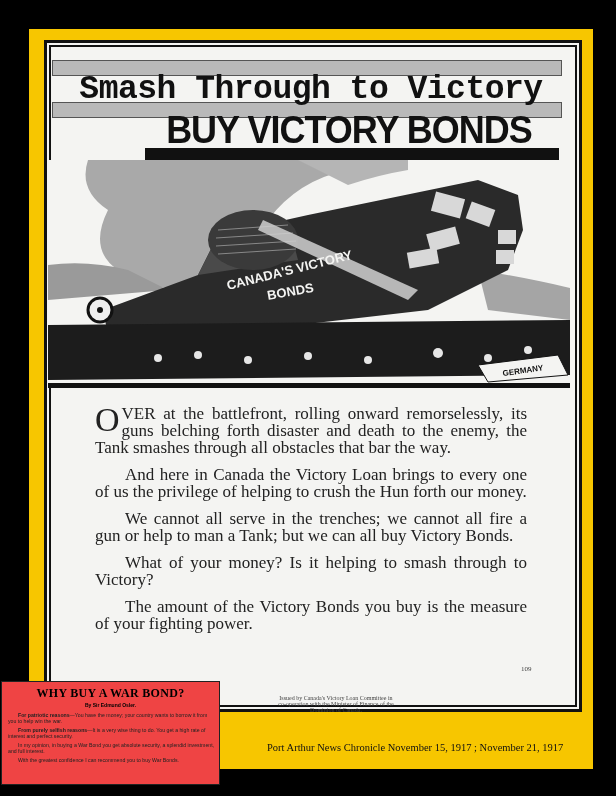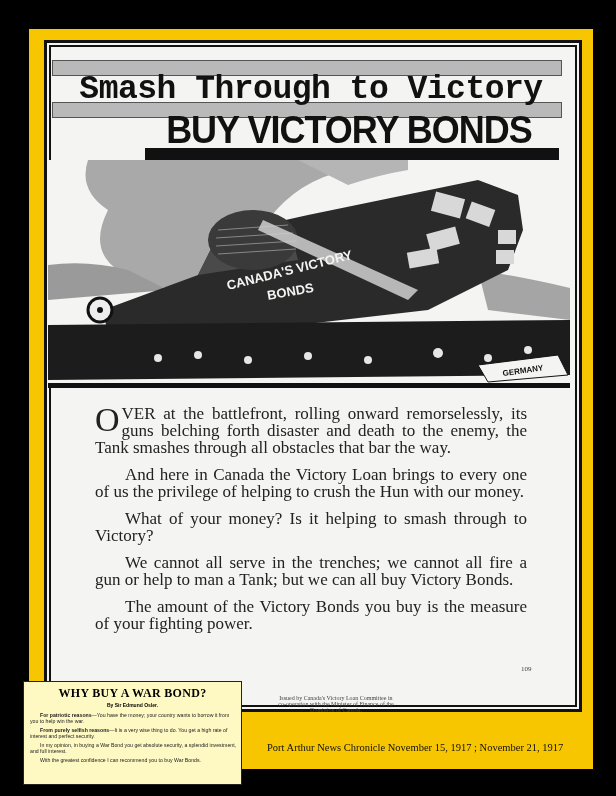--- a/index.html
+++ b/index.html
@@ -12,21 +12,21 @@
   .blackbar{position:absolute;left:145px;top:148px;width:414px;height:12px;background:#111;}
   .illustration{position:absolute;left:48px;top:160px;width:522px;height:226px;}
   .bottombar{position:absolute;left:48px;top:383px;width:522px;height:5px;background:#111;}
   .body{position:absolute;left:95px;top:405px;width:432px;font-size:17px;line-height:17px;color:#222;text-align:justify;}
   .body p{margin:0 0 10px 0;text-indent:30px;}
   .body p.first{text-indent:0;}
   .dropcap{font-size:34px;float:left;line-height:28px;margin-right:2px;margin-top:1px;}
   .issued{position:absolute;left:276px;top:695px;width:120px;font-size:6px;line-height:6px;text-align:center;color:#444;}
   .pagenum{position:absolute;left:513px;top:665px;font-size:7px;color:#444;margin-left:8px;}
   .caption{position:absolute;left:251px;top:742px;font-size:10.5px;color:#111;margin-left:16px;}
-  .inset{position:absolute;left:23px;top:681px;width:217px;height:102px;background:#fef9c3;border:1px solid #222;}
+  .inset{position:absolute;left:1px;top:681px;width:217px;height:102px;background:#ef4444;border:1px solid #222;}
   .inset h3{margin:4px 0 0 0;text-align:center;font-family:"Liberation Serif",serif;font-size:12px;font-weight:bold;letter-spacing:0.3px;}
   .inset .by{text-align:center;font-family:"Liberation Sans",sans-serif;font-size:5px;font-weight:bold;margin:1px 0 4px 0;}
   .inset p{margin:0 4px 3px 6px;font-family:"Liberation Sans",sans-serif;font-size:5.2px;line-height:6px;text-indent:10px;color:#222;}
   .inset b{font-weight:bold;}
 </style>
 </head>
 <body>
 
 <div class="frame"></div>
 
@@ -87,23 +87,23 @@
       <circle cx="480" cy="190" r="4"></circle>
   </g>
   <path d="M430 205 L510 195 L520 215 L440 222 Z" fill="#f4f4f2" stroke="#111"></path>
   <text x="455" y="216" font-family="Liberation Sans, sans-serif" font-size="8" font-weight="bold" fill="#111" transform="rotate(-8 455 216)">GERMANY</text>
 </svg>
 
 <div class="bottombar"></div>
 
 <div class="body">
   <p class="first"><span class="dropcap">O</span><span>VER at the battlefront, rolling onward remorselessly, its guns belching forth disaster and death to the enemy, the Tank smashes through all obstacles that bar the way.</span></p>
-  <p>And here in Canada the Victory Loan brings to every one of us the privilege of helping to crush the Hun with our money.</p>
+  <p>And here in Canada the Victory Loan brings to every one of us the privilege of helping to crush the Hun forth our money.</p>
+  <p>We cannot all serve in the trenches; we cannot all fire a gun or help to man a Tank; but we can all buy Victory Bonds.</p>
   <p>What of your money? Is it helping to smash through to Victory?</p>
-  <p>We cannot all serve in the trenches; we cannot all fire a gun or help to man a Tank; but we can all buy Victory Bonds.</p>
   <p>The amount of the Victory Bonds you buy is the measure of your fighting power.</p>
 </div>
 
 <div class="issued">Issued by Canada's Victory Loan Committee in co-operation with the Minister of Finance of the Dominion of Canada.</div>
 <div class="pagenum">109</div>
 
 <div class="caption">Port Arthur News Chronicle November 15, 1917 ; November 21, 1917</div>
 
 <div class="inset">
   <h3>WHY BUY A WAR BOND?</h3>

